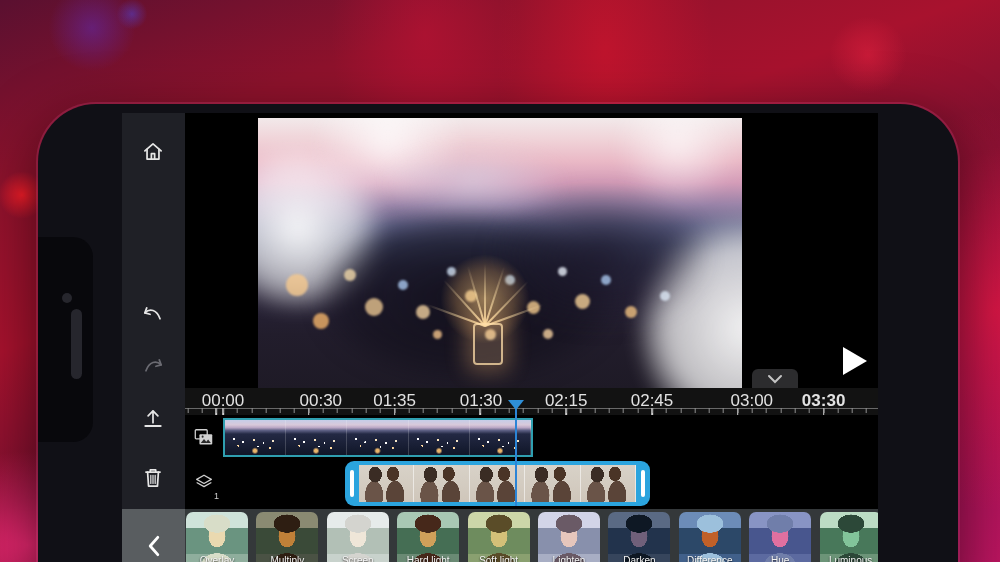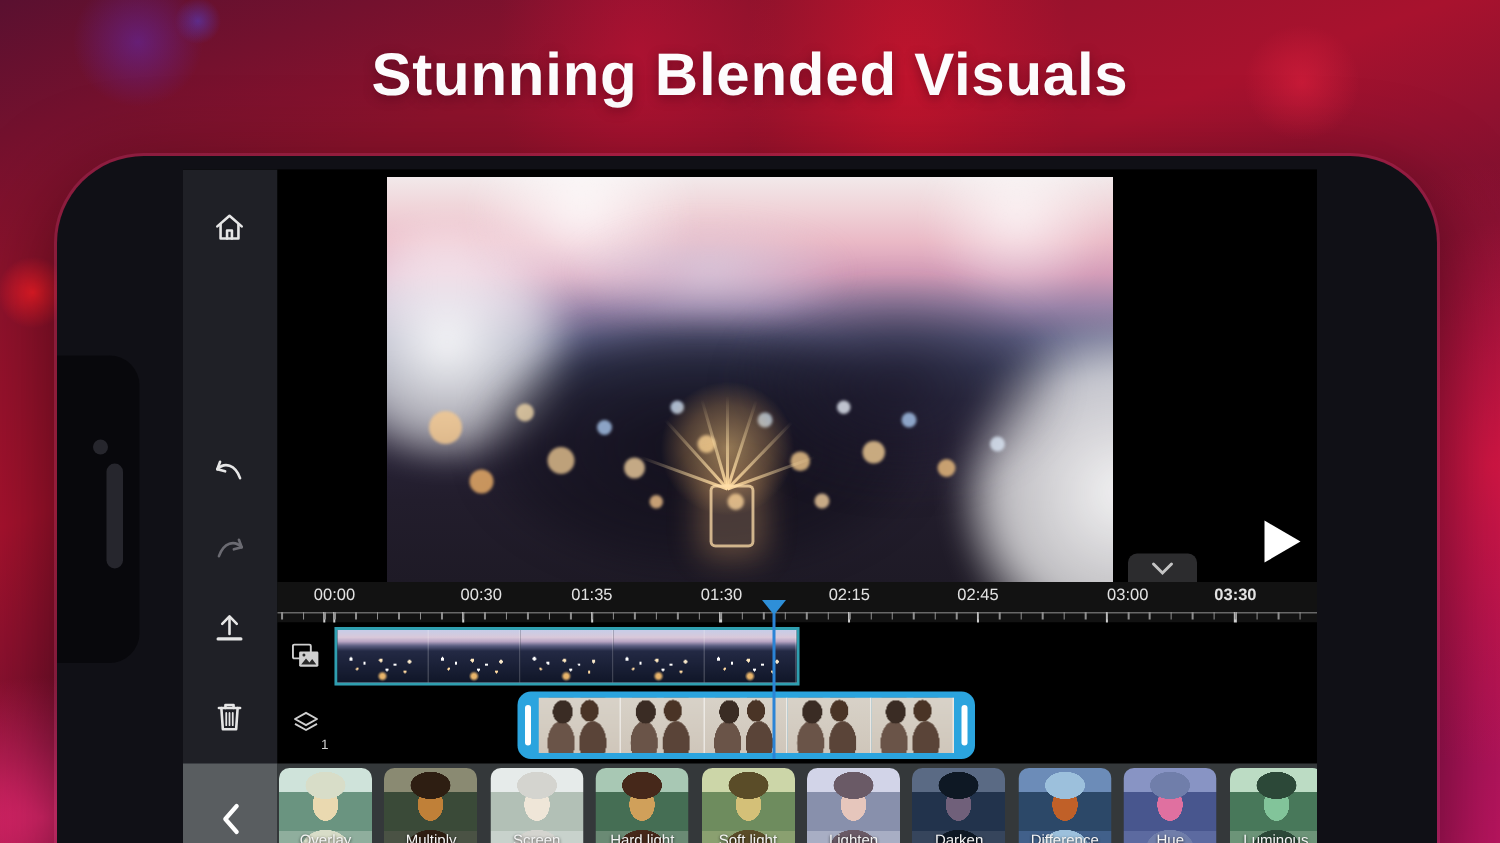--- a/index.html
+++ b/index.html
@@ -53,21 +53,21 @@
   .jar{position:absolute;left:215px;top:205px;width:26px;height:38px;border:2px solid rgba(255,222,170,.75);
     border-radius:4px;background:rgba(255,200,140,.22);box-shadow:0 0 20px 8px rgba(255,190,120,.3);}
   .play-btn{position:absolute;left:650px;top:228px;width:40px;height:40px;background:none;border:none;cursor:pointer;padding:0;}
   .play-btn::before{content:"";position:absolute;left:8px;top:6px;border-left:24px solid #fff;
     border-top:14px solid transparent;border-bottom:14px solid transparent;}
   .collapse-tab{position:absolute;left:567px;top:256px;width:46px;height:19px;background:#2c2c2e;
     border:none;border-radius:6px 6px 0 0;display:flex;align-items:center;justify-content:center;cursor:pointer;}
   .collapse-tab svg{stroke:#c4c4c4;fill:none;stroke-width:2;stroke-linecap:round;}
   
   .ruler{position:absolute;left:63px;top:275px;width:693px;height:27px;background:#121212;cursor:pointer;}
-  .tick-label{position:absolute;top:3px;transform:translateX(-50%);color:#e2e2e2;font-size:11px;}
+  .tick-label{position:absolute;top:3px;transform:translateX(-50%);color:#e2e2e2;font-size:17px;}
   .ruler-baseline{position:absolute;left:0;right:0;top:20px;height:1px;background:rgba(190,190,190,.5);}
   .ticks-major{position:absolute;left:0;right:0;top:20px;height:9px;
     background:repeating-linear-gradient(90deg,#cfcfcf 0 1.6px,transparent 1.6px 85.8px);background-position:37.2px 0;}
   .ticks-minor{position:absolute;left:0;right:0;top:20px;height:5px;
     background:repeating-linear-gradient(90deg,#8f8f8f 0 1px,transparent 1px 14.3px);background-position:37.7px 0;}
   
   .tracks{position:absolute;left:63px;top:302px;width:693px;height:94px;background:#000;}
   .track-icon{position:absolute;left:2px;width:34px;height:40px;display:flex;align-items:center;justify-content:center;background:none;border:none;cursor:pointer;}
   .track-icon svg{stroke:#cfcfcf;fill:none;stroke-width:1.4;stroke-linejoin:round;}
   .layer-badge{position:absolute;right:2px;bottom:2px;color:#cfcfcf;font-size:9px;}
@@ -105,21 +105,20 @@
   .blend-thumb{position:absolute;top:3px;width:62px;height:58px;border-radius:7px;border:none;cursor:pointer;
     overflow:hidden;padding:0;}
   .blend-label{position:absolute;left:0;right:0;bottom:4px;text-align:center;color:#f4f4f4;font-size:10px;
     text-shadow:0 1px 2px rgba(0,0,0,.8);font-family:"Liberation Sans",sans-serif;}
 </style>
 </head>
 <body>
 
 <div class="stage">
 
-  <div class="page-title">Stunning Blended Visuals</div>
 
   <div class="phone">
     <div class="notch">
       <div class="cam-dot"></div>
       <div class="speaker"></div>
     </div>
 
     <div class="screen">
 
       <div class="sidebar">

